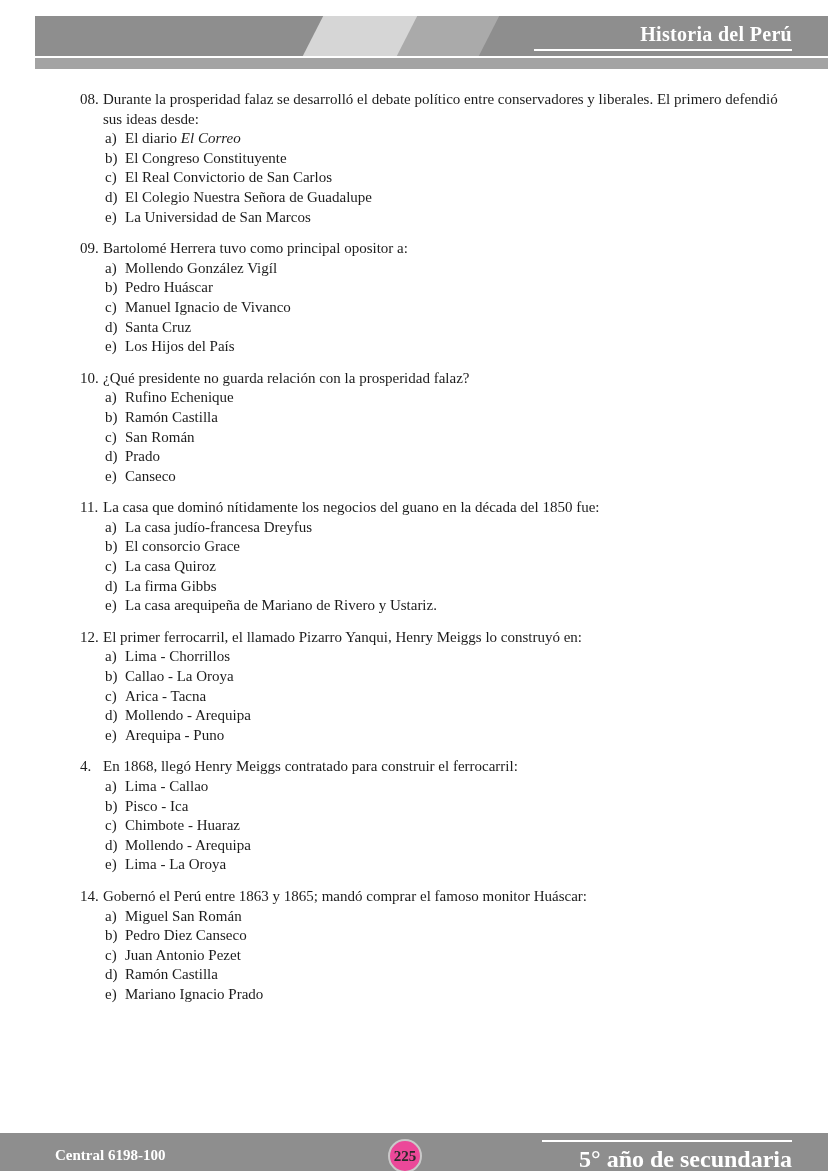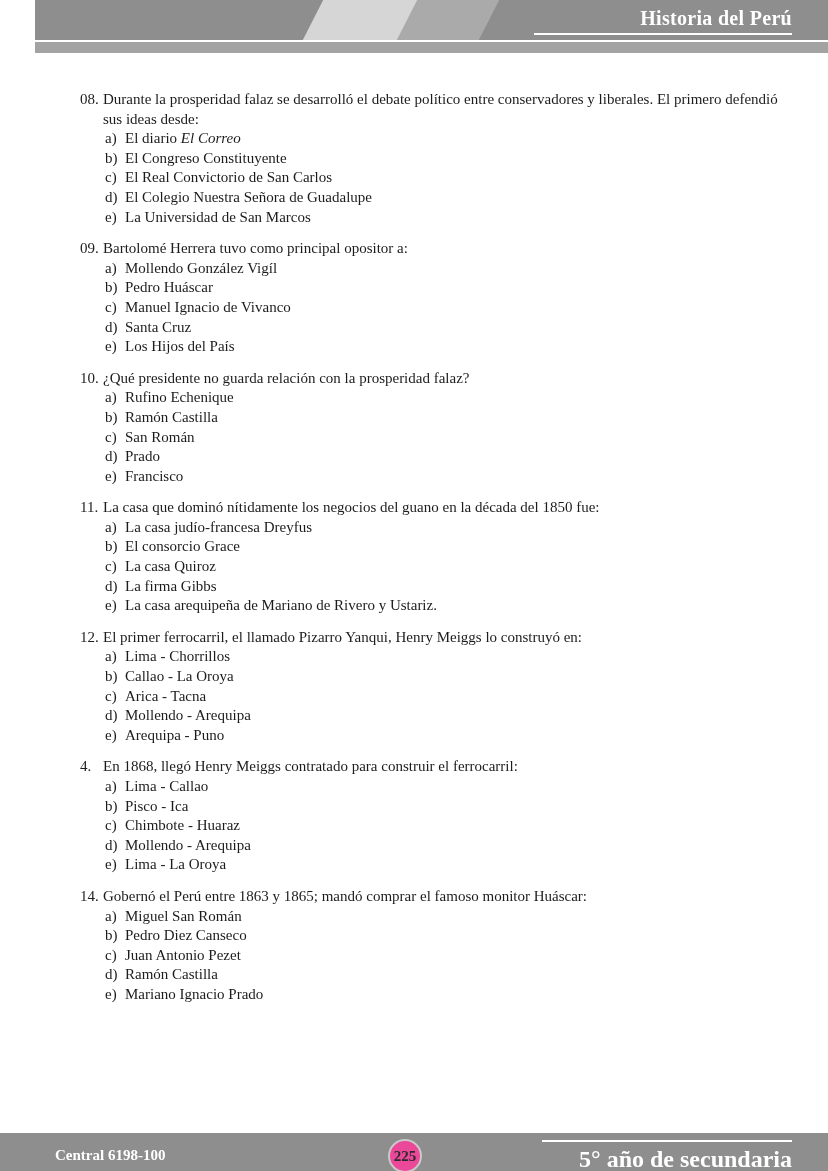--- a/index.html
+++ b/index.html
@@ -7,21 +7,21 @@
     position:relative;
     width:828px;height:1171px;
     background:#ffffff;
     font-family:"Liberation Serif","DejaVu Serif",serif;
     color:#1c1c1c;
     overflow:hidden;
     margin:0 auto;
   }
 
   
-  .header{position:absolute;top:0;left:0;right:0;padding-left:35px;}
+  .header{position:absolute;top:16px;left:0;right:0;padding-left:35px;}
   .header-bar{
     position:relative;height:40px;background:#8e8e8e;overflow:hidden;
   }
   .hdr-shape1{
     position:absolute;top:-5px;left:278px;width:108px;height:50px;
     background:#d6d6d6;transform:skewX(-27deg);
   }
   .hdr-shape2{
     position:absolute;top:-5px;left:372px;width:82px;height:50px;
     background:#aaaaaa;transform:skewX(-27deg);
@@ -165,21 +165,21 @@
           <div class="option-row">
             <span class="opt-letter">c)</span>
             <span class="opt-text">San Román</span>
           </div>
           <div class="option-row">
             <span class="opt-letter">d)</span>
             <span class="opt-text">Prado</span>
           </div>
           <div class="option-row">
             <span class="opt-letter">e)</span>
-            <span class="opt-text">Francisco</span>
+            <span class="opt-text">Canseco</span>
           </div>
         </div>
       </div>
       <div class="question-block">
         <div class="question-stem">
           <span class="q-num">11.</span>
           <span class="q-text">La casa que dominó nítidamente los negocios del guano en la década del 1850 fue:</span>
         </div>
         <div class="options">
           <div class="option-row">

